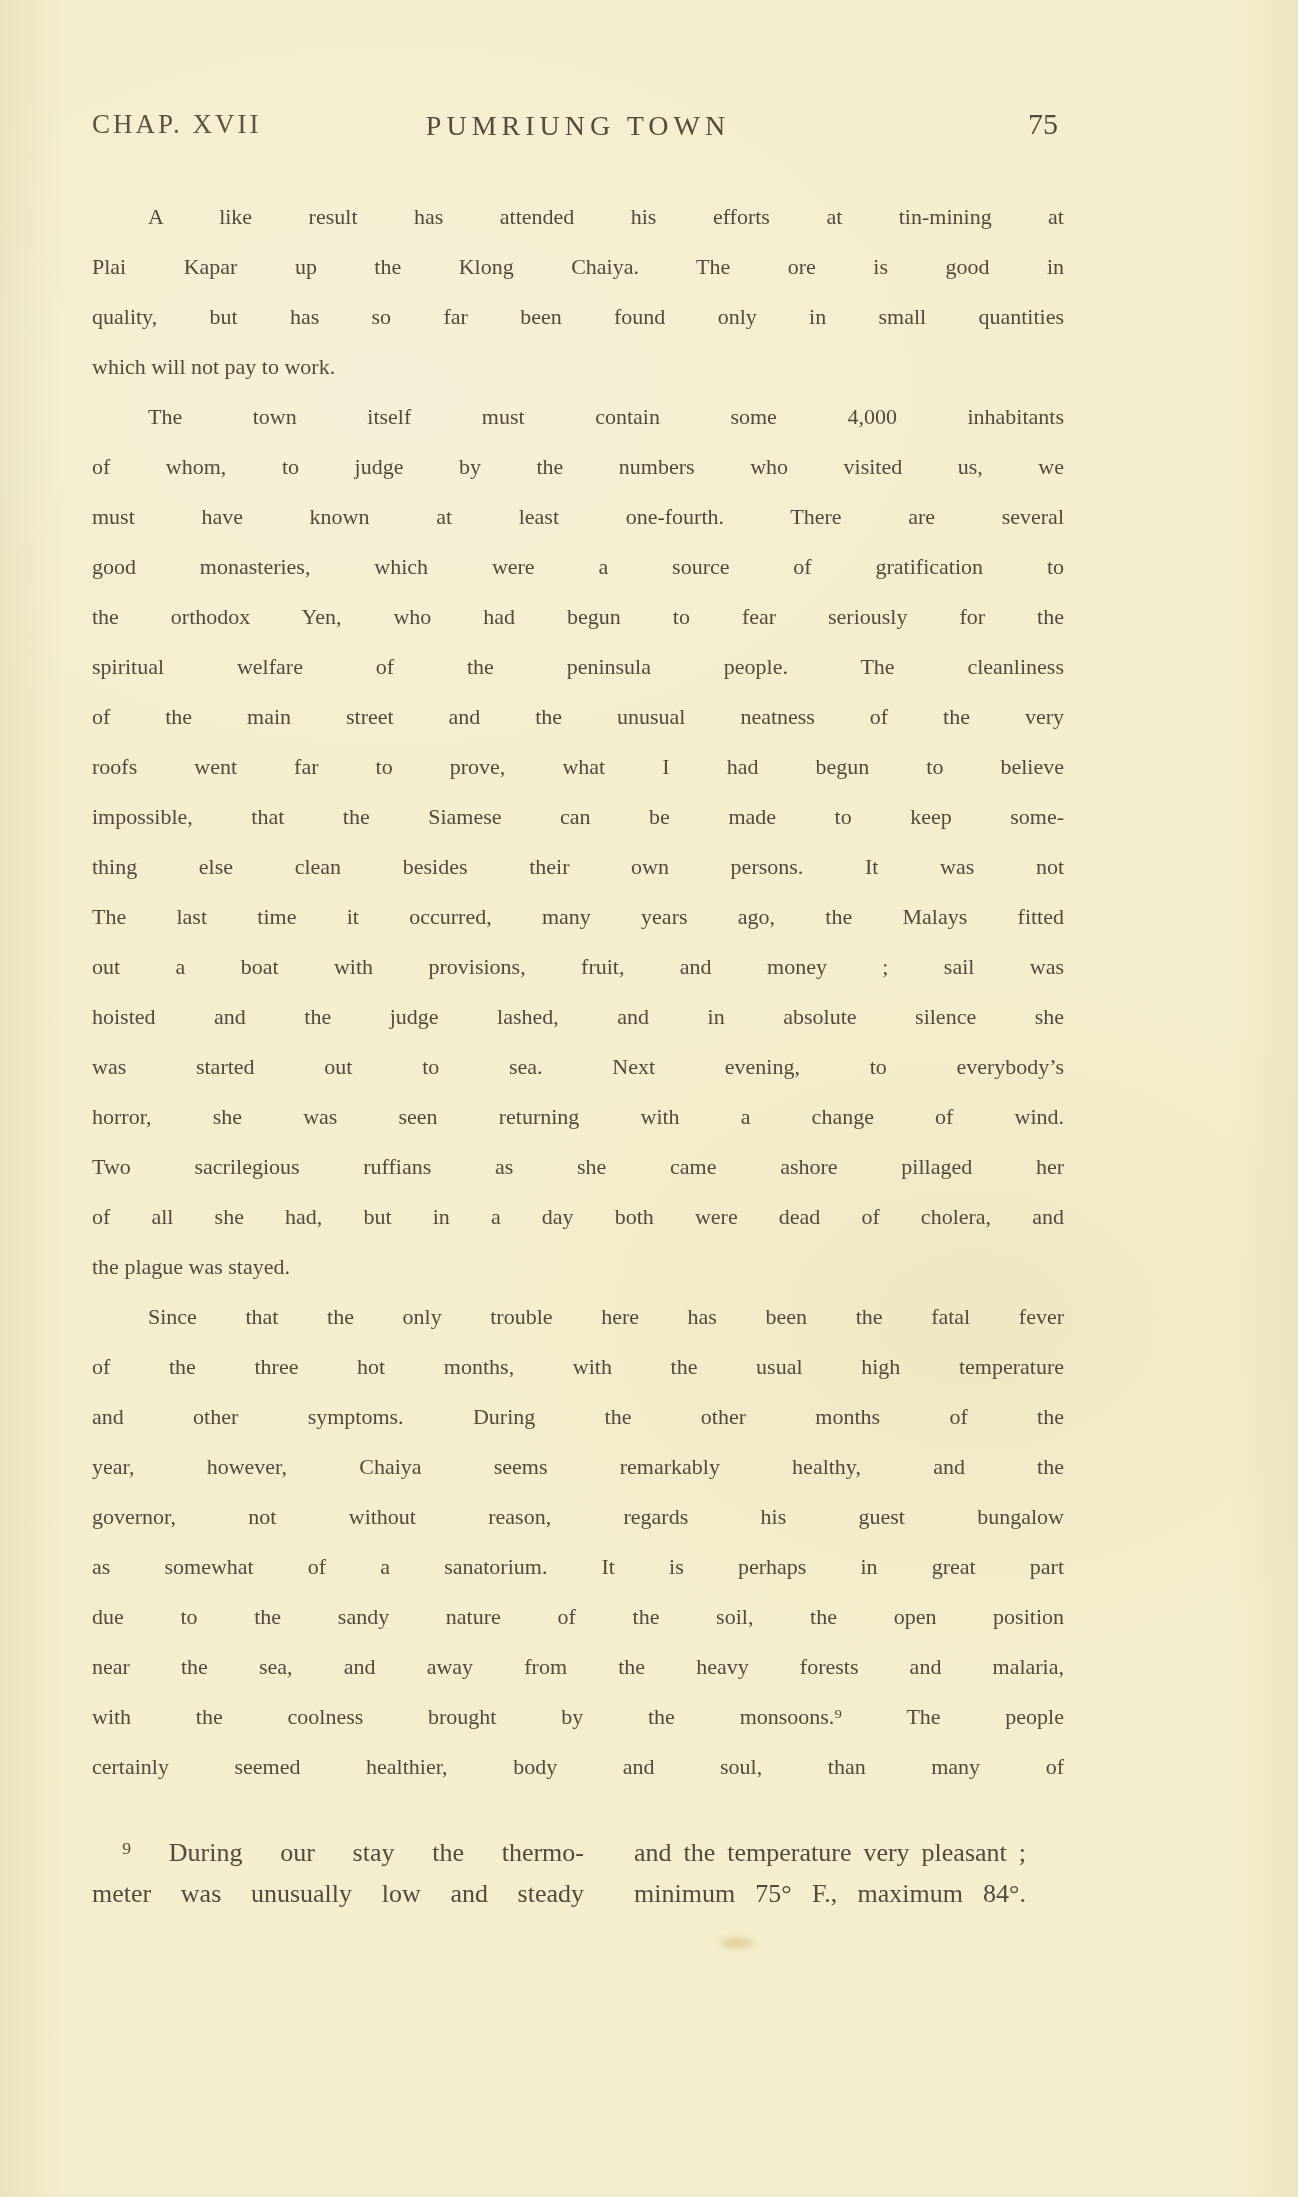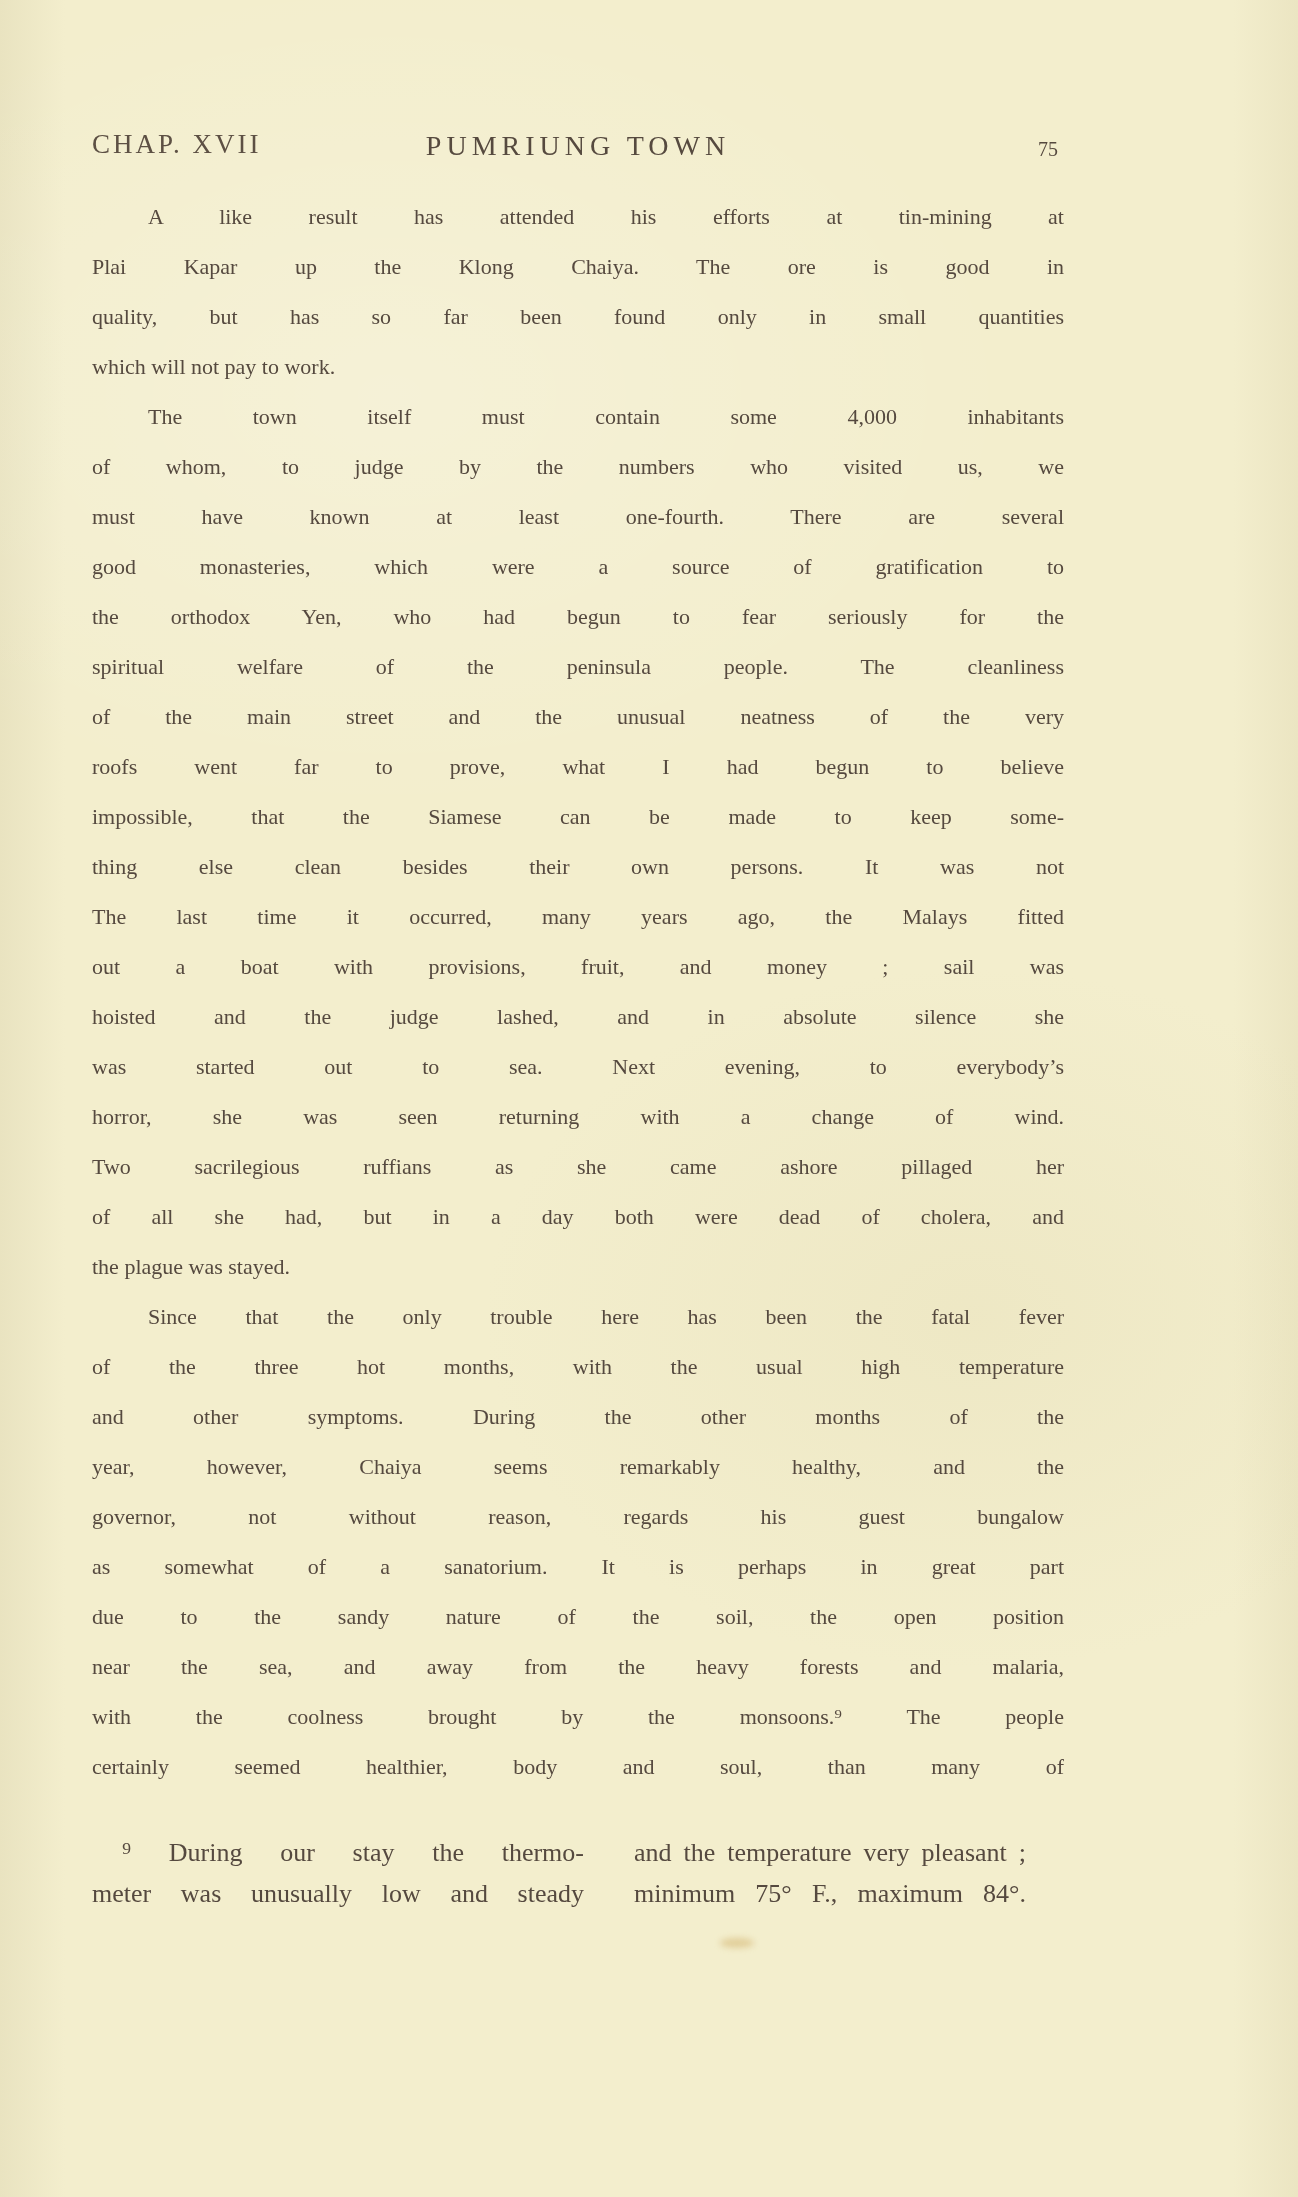--- a/index.html
+++ b/index.html
@@ -13,30 +13,30 @@
     position:relative;width:1298px;height:2197px;
     color:var(--ink,#55493f);
     background:
       radial-gradient(ellipse 900px 600px at 30% 18%, rgba(255,255,255,0.20), rgba(255,255,255,0) 70%),
       radial-gradient(ellipse 700px 500px at 75% 60%, rgba(228,220,180,0.35), rgba(228,220,180,0) 70%),
       linear-gradient(90deg, #e9e3c0 0%, #f3eecd 5%, #f3eecd 95%, #ebe5c2 100%),
       linear-gradient(180deg, #ece6c3 0%, #f3eecd 4%, #f3eecd 95%, #ece6c3 100%),
       var(--paper,#f2edcb);
   }
   
-  .header{position:absolute;top:116px;left:92px;width:972px;height:46px;}
+  .header{position:absolute;top:96px;left:92px;width:972px;height:46px;}
   .chapter{
     position:absolute;left:0;bottom:2px;
     font-size:27px;letter-spacing:3px;color:#5d5044;
   }
   .title{
     position:absolute;left:50%;transform:translateX(-50%);bottom:0;
     font-size:28px;letter-spacing:5px;white-space:nowrap;color:#564a3f;
   }
-  .pagenum{position:absolute;right:6px;bottom:1px;font-size:20px;}
+  .pagenum{position:absolute;right:6px;bottom:1px;font-size:30px;}
   
   .body-text{position:absolute;top:192px;left:92px;width:972px;}
   .line{
     font-size:22px;line-height:50px;height:50px;
     text-align:justify;text-align-last:justify;text-justify:inter-word;
     overflow:hidden;white-space:normal;
   }
   .line.indent{text-indent:56px;}
   .line.no-just{text-align-last:left;}
   

